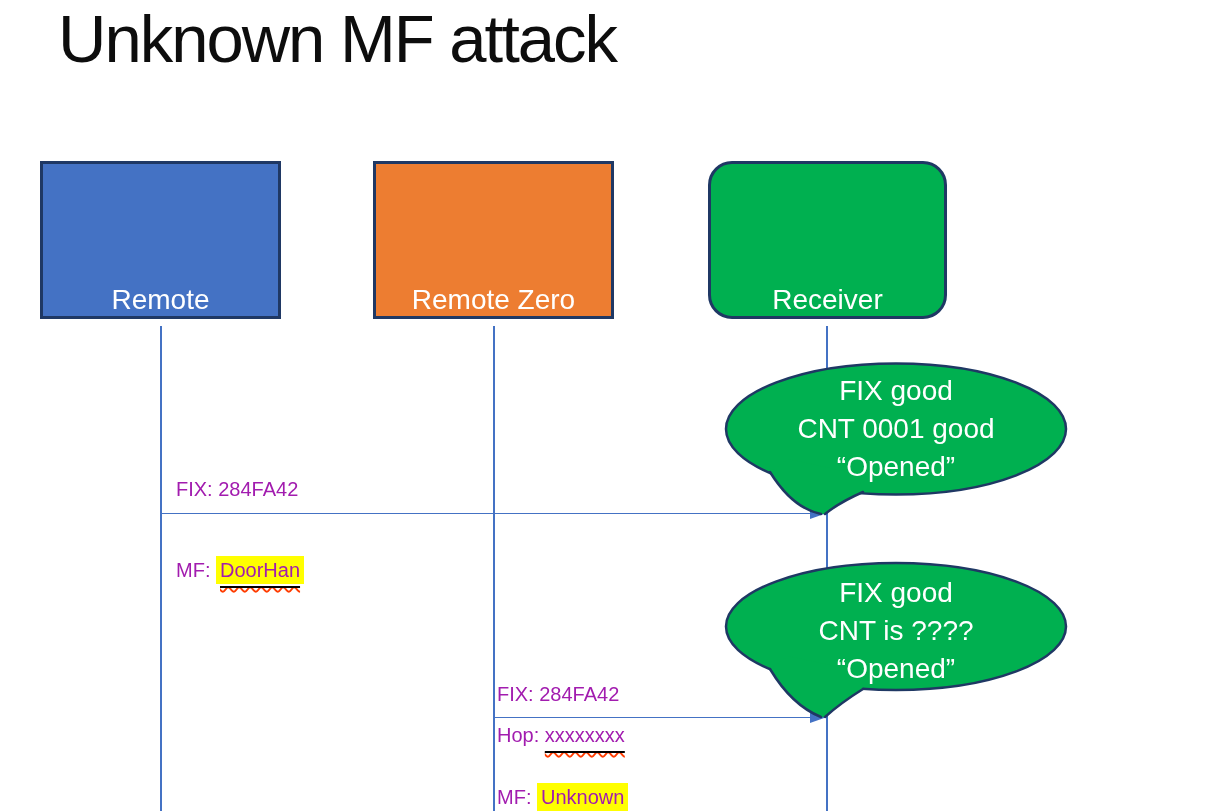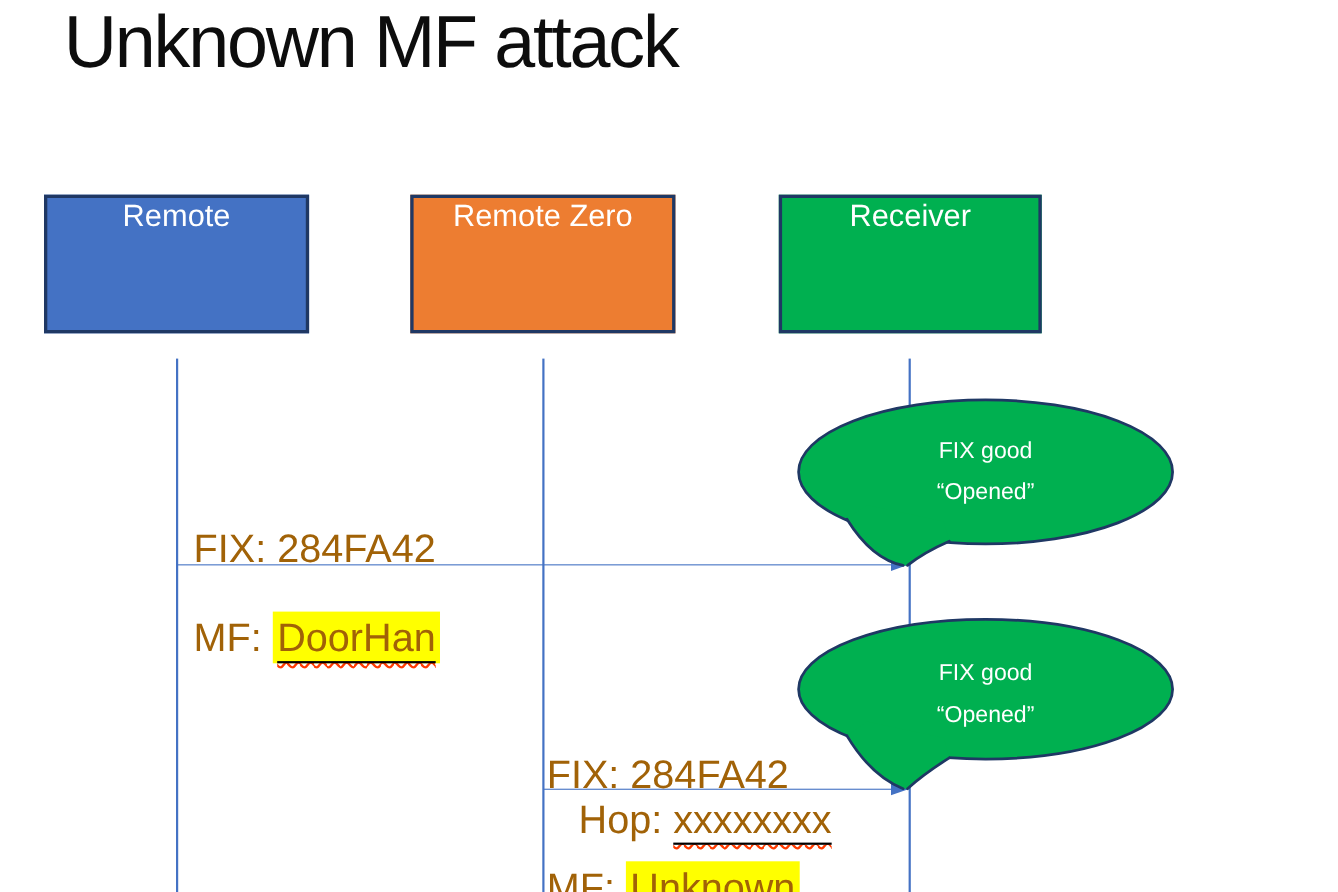--- a/index.html
+++ b/index.html
@@ -5,84 +5,84 @@
   html,body{margin:0;padding:0;background:#fff;}
   #slide{
     position:relative;width:1216px;height:811px;background:#ffffff;overflow:hidden;
     font-family:"Liberation Sans",sans-serif;
   }
   .title{
     position:absolute;left:58px;top:2px;font-size:67px;font-weight:300;
     letter-spacing:-2px;color:#0d0d0d;white-space:nowrap;line-height:1.1;
   }
   .actor-box{
-    position:absolute;top:177px;height:126px;box-sizing:border-box;
-    border:3px solid #1F3864;display:flex;align-items:flex-start;justify-content:center;
+    position:absolute;top:161px;height:158px;box-sizing:border-box;
+    border:3px solid #1F3864;display:flex;align-items:flex-end;justify-content:center;
   }
   .actor-box .actor-label{color:#ffffff;font-size:28px;white-space:nowrap;}
   .box-remote{left:40px;width:241px;}
   .box-flipper{left:373px;width:241px;}
   .box-receiver{left:708px;width:239px;}
   .lifeline{position:absolute;top:326px;height:485px;width:1.5px;background:#4472C4;}
   .ll-remote{left:160.25px;}
   .ll-flipper{left:493.25px;}
   .ll-receiver{left:826.25px;}
   .msg-line{position:absolute;height:1.5px;background:#4472C4;}
   .line-1{left:161px;top:512.5px;width:650px;}
   .line-2{left:494px;top:716.5px;width:317px;}
   .arrow-head{
     position:absolute;width:0;height:0;
     border-top:6.5px solid transparent;border-bottom:6.5px solid transparent;
     border-left:17px solid #4472C4;
   }
   .head-1{left:810px;top:507px;}
   .head-2{left:810px;top:711px;}
   .msg-label{
-    position:absolute;font-size:36px;line-height:1.15;color:#a16207;white-space:nowrap;
+    position:absolute;font-size:20px;line-height:1.15;color:#a21caf;white-space:nowrap;
   }
   .g1-fix{left:176px;top:478px;}
   .g1-cnt{left:176px;top:521px;}
   .g1-mf {left:176px;top:559px;text-align:right;}
   .g2-fix{left:497px;top:683px;}
-  .g2-hop{left:497px;top:724px;margin-left:29px;}
+  .g2-hop{left:497px;top:724px;}
   .g2-mf {left:497px;top:786px;}
   .hl{background:#FFFF00;padding:3px 4px;}
   .sq{
     text-decoration-line:underline;text-decoration-style:wavy;
     text-decoration-color:#ff3b00;text-decoration-thickness:1.5px;
     text-underline-offset:9px;
   }
   .ul{
     text-decoration-line:underline;text-decoration-style:solid;
     text-decoration-color:#000;text-decoration-thickness:2px;
   }
   .bubble{position:absolute;width:370px;height:168px;}
   .bubble-1{left:713px;top:354px;}
   .bubble-2{left:713px;top:556px;}
   .bubble svg{position:absolute;left:0;top:0;}
   .bubble-text{
     position:absolute;left:13px;top:10px;width:340px;height:130px;
     display:flex;flex-direction:column;align-items:center;justify-content:center;
-    color:#ffffff;font-size:21px;line-height:38px;text-align:left;
+    color:#ffffff;font-size:28px;line-height:38px;text-align:left;
   }
 </style>
 </head>
 <body>
 
 <div id="slide">
 
   <div class="title">Unknown MF attack</div>
 
   <div class="actor-box box-remote" style="background: rgb(68, 114, 196);">
     <span class="actor-label">Remote</span>
   </div>
   <div class="actor-box box-flipper" style="background: rgb(237, 125, 49);">
     <span class="actor-label">Remote Zero</span>
   </div>
-  <div class="actor-box box-receiver" style="background: rgb(0, 176, 80);">
+  <div class="actor-box box-receiver" style="background: rgb(0, 176, 80); border-radius: 24px;">
     <span class="actor-label">Receiver</span>
   </div>
 
   <div class="lifeline ll-remote"></div>
   <div class="lifeline ll-flipper"></div>
   <div class="lifeline ll-receiver"></div>
 
   <div class="msg-line line-1"></div>
   <div class="arrow-head head-1"></div>
   <div class="msg-line line-2"></div>
@@ -105,29 +105,31 @@
   </div>
 
   <div class="bubble bubble-1">
     <svg width="370" height="168" viewBox="0 0 370 168">
       <ellipse cx="183" cy="75" rx="170" ry="65.5" fill="#00B050" stroke="#1F3864" stroke-width="2.5"></ellipse>
       <path d="M 57 118 C 75 147, 93 157, 108 160 L 112 160 C 122 152, 134 145, 150 138 L 145 120 L 75 105 Z" fill="#00B050" stroke="none"></path>
       <path d="M 57 118 C 75 147, 93 157, 108 160 M 112 160 C 122 152, 134 145, 150 138" fill="none" stroke="#1F3864" stroke-width="2.5" stroke-linecap="round"></path>
     </svg>
     <div class="bubble-text">
       <div>FIX good</div>
+      <div>CNT 0001 good</div>
       <div>“Opened”</div>
     </div>
   </div>
 
   <div class="bubble bubble-2">
     <svg width="370" height="168" viewBox="0 0 370 168">
       <ellipse cx="183" cy="70.5" rx="170" ry="63.5" fill="#00B050" stroke="#1F3864" stroke-width="2.5"></ellipse>
       <path d="M 57 113 C 75 143, 93 155, 108 161 L 112 161 C 122 152, 134 143, 150 133 L 145 115 L 75 100 Z" fill="#00B050" stroke="none"></path>
       <path d="M 57 113 C 75 143, 93 155, 108 161 M 112 161 C 122 152, 134 143, 150 133" fill="none" stroke="#1F3864" stroke-width="2.5" stroke-linecap="round"></path>
     </svg>
     <div class="bubble-text">
       <div>FIX good</div>
+      <div>CNT is ????</div>
       <div>“Opened”</div>
     </div>
   </div>
 
 </div>
 
 </body></html>

